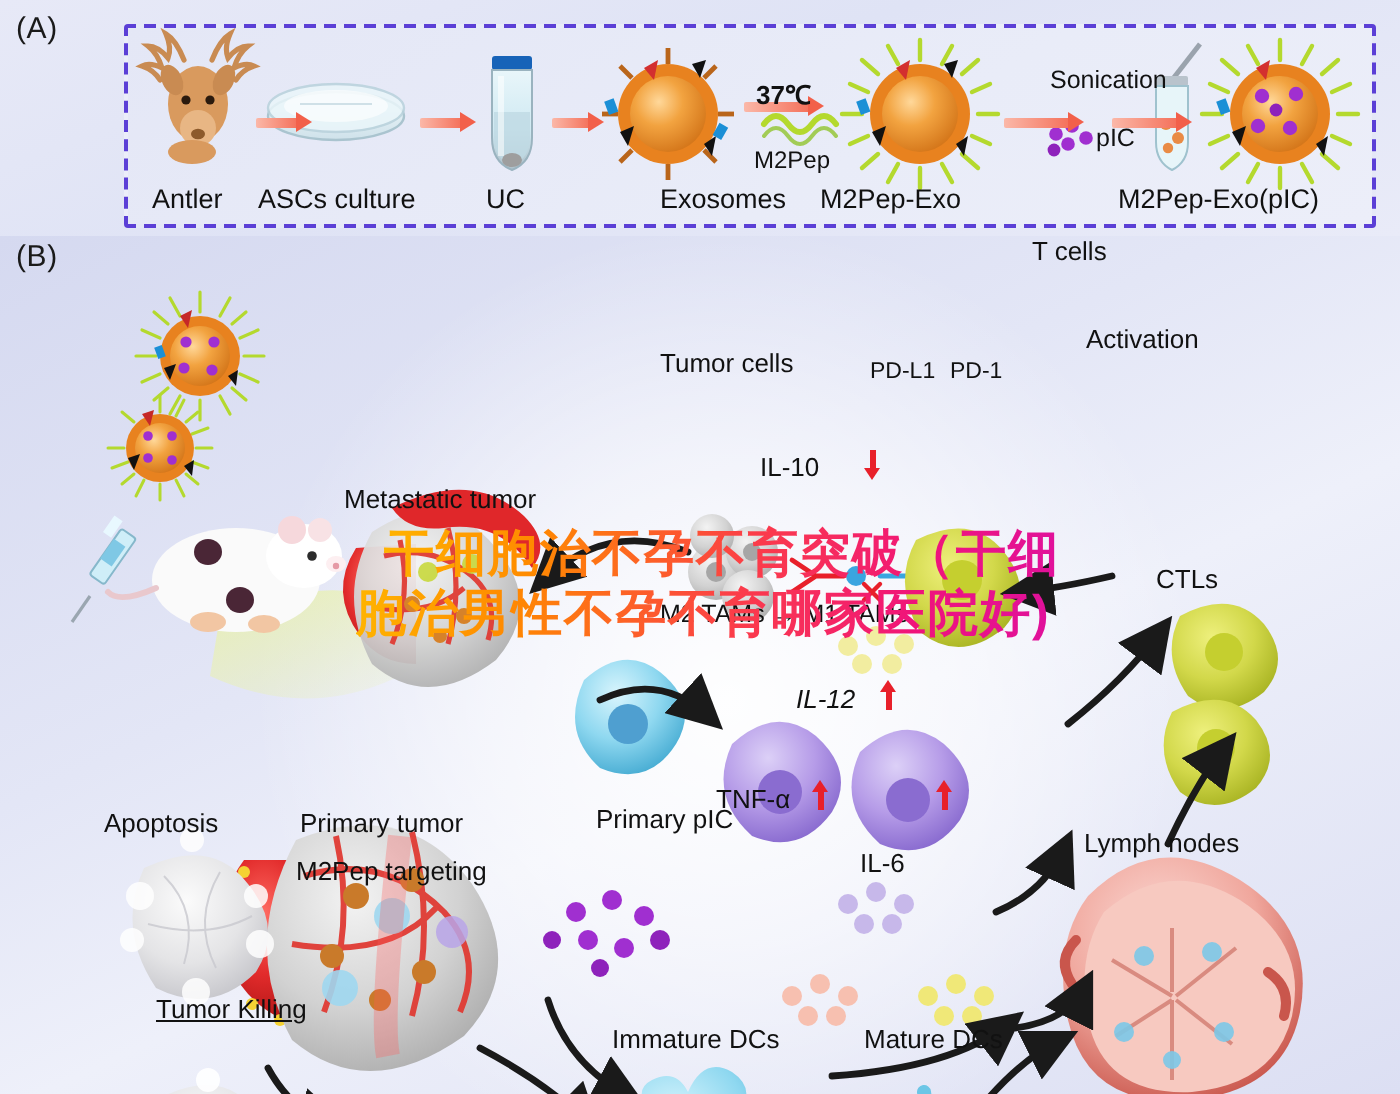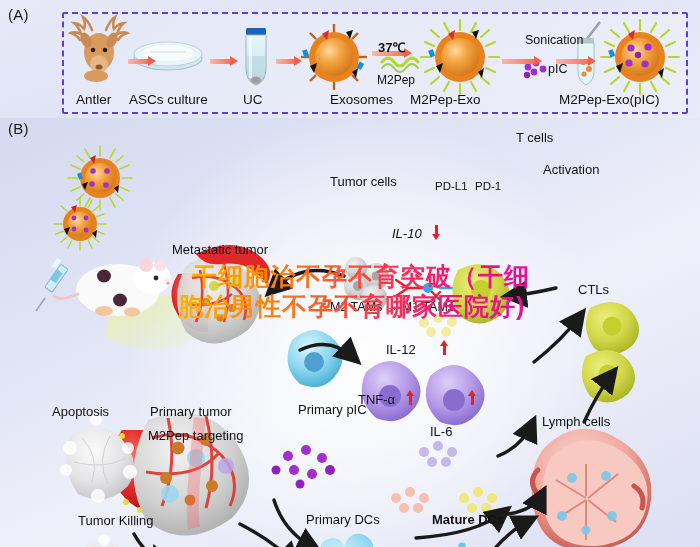--- a/index.html
+++ b/index.html
@@ -678,62 +678,62 @@
         <path d="M374 460 q32 -6 52 -8"></path>
         <path d="M416 420 q60 -4 88 -26"></path>
         <path d="M134 416 q12 22 32 28"></path>
         <path d="M240 406 q34 18 54 38"></path>
       </g>
 
       <path d="M490 436 q20 -24 40 -34" stroke="#1a1a1a" stroke-width="3.4" fill="none" stroke-linecap="round" marker-end="url(#ah)"></path>
     </svg>
 
 
-    <div class="b-label" style="left:516px;top:12px;">T cells</div>
+    <div class="b-label" style="left:516px;top:0;">T cells</div>
     <div class="b-label" style="left:543px;top:44px;">Activation</div>
     <div class="b-label-sm" style="left:389px;top:62px;font-size:11.5px;">PD-L1</div>
     <div class="b-label-sm" style="left:429px;top:62px;font-size:11.5px;">PD-1</div>
     <div class="b-label" style="left:330px;top:56px;">Tumor cells</div>
     <div class="b-label" style="left:172px;top:124px;">Metastatic tumor</div>
 
-    <div class="b-label" style="left:392px;top:108px;font-style:italic;">IL-10</div>
+    <div class="b-label" style="left:380px;top:108px;">IL-10</div>
     <div class="down-arrow" style="left:432px;top:107px;">
         <div class="st"></div>
         <div class="hd"></div>
       </div>
 
     <div class="b-label" style="left:578px;top:164px;">CTLs</div>
 
     <div class="b-label" style="left:330px;top:182px;font-size:12.5px;">M2 TAMs → M1 TAMs</div>
 
-    <div class="b-label" style="left:386px;top:224px;">IL-12</div>
+    <div class="b-label" style="left:398px;top:224px;font-style:italic;">IL-12</div>
     <div class="up-arrow" style="left:440px;top:222px;">
         <div class="st"></div>
         <div class="hd"></div>
       </div>
 
     <div class="b-label" style="left:298px;top:284px;">Primary pIC</div>
 
     <div class="b-label" style="left:358px;top:274px;">TNF-α</div>
     <div class="up-arrow" style="left:406px;top:272px;">
         <div class="st"></div>
         <div class="hd"></div>
       </div>
 
     <div class="b-label" style="left:430px;top:274px;margin-top:32px;">IL-6</div>
     <div class="up-arrow" style="left:468px;top:272px;">
         <div class="st"></div>
         <div class="hd"></div>
       </div>
 
-    <div class="b-label" style="left:542px;top:296px;">Lymph cells</div>
+    <div class="b-label" style="left:542px;top:296px;">Lymph nodes</div>
 
     <div class="b-label" style="left:52px;top:286px;">Apoptosis</div>
     <div class="b-label" style="left:150px;top:286px;">Primary tumor</div>
     <div class="b-label" style="left:148px;top:310px;">M2Pep targeting</div>
-    <div class="b-label" style="left:78px;top:395px;">Tumor Killing</div>
-    <div class="b-label" style="left:306px;top:394px;">Primary DCs</div>
-    <div class="b-label" style="left:432px;top:394px;font-weight:bold;">Mature DCs</div>
+    <div class="b-label" style="left:78px;top:379px;text-decoration:underline;">Tumor Killing</div>
+    <div class="b-label" style="left:306px;top:394px;">Immature DCs</div>
+    <div class="b-label" style="left:432px;top:394px;">Mature DCs</div>
 
     <div class="overlay-text" style="left:192px;top:142px;">干细胞治不孕不育突破（干细</div>
     <div class="overlay-text" style="left:178px;top:172px;">胞治男性不孕不育哪家医院好)</div>
   </div>
 </div>
 
 </body></html>

